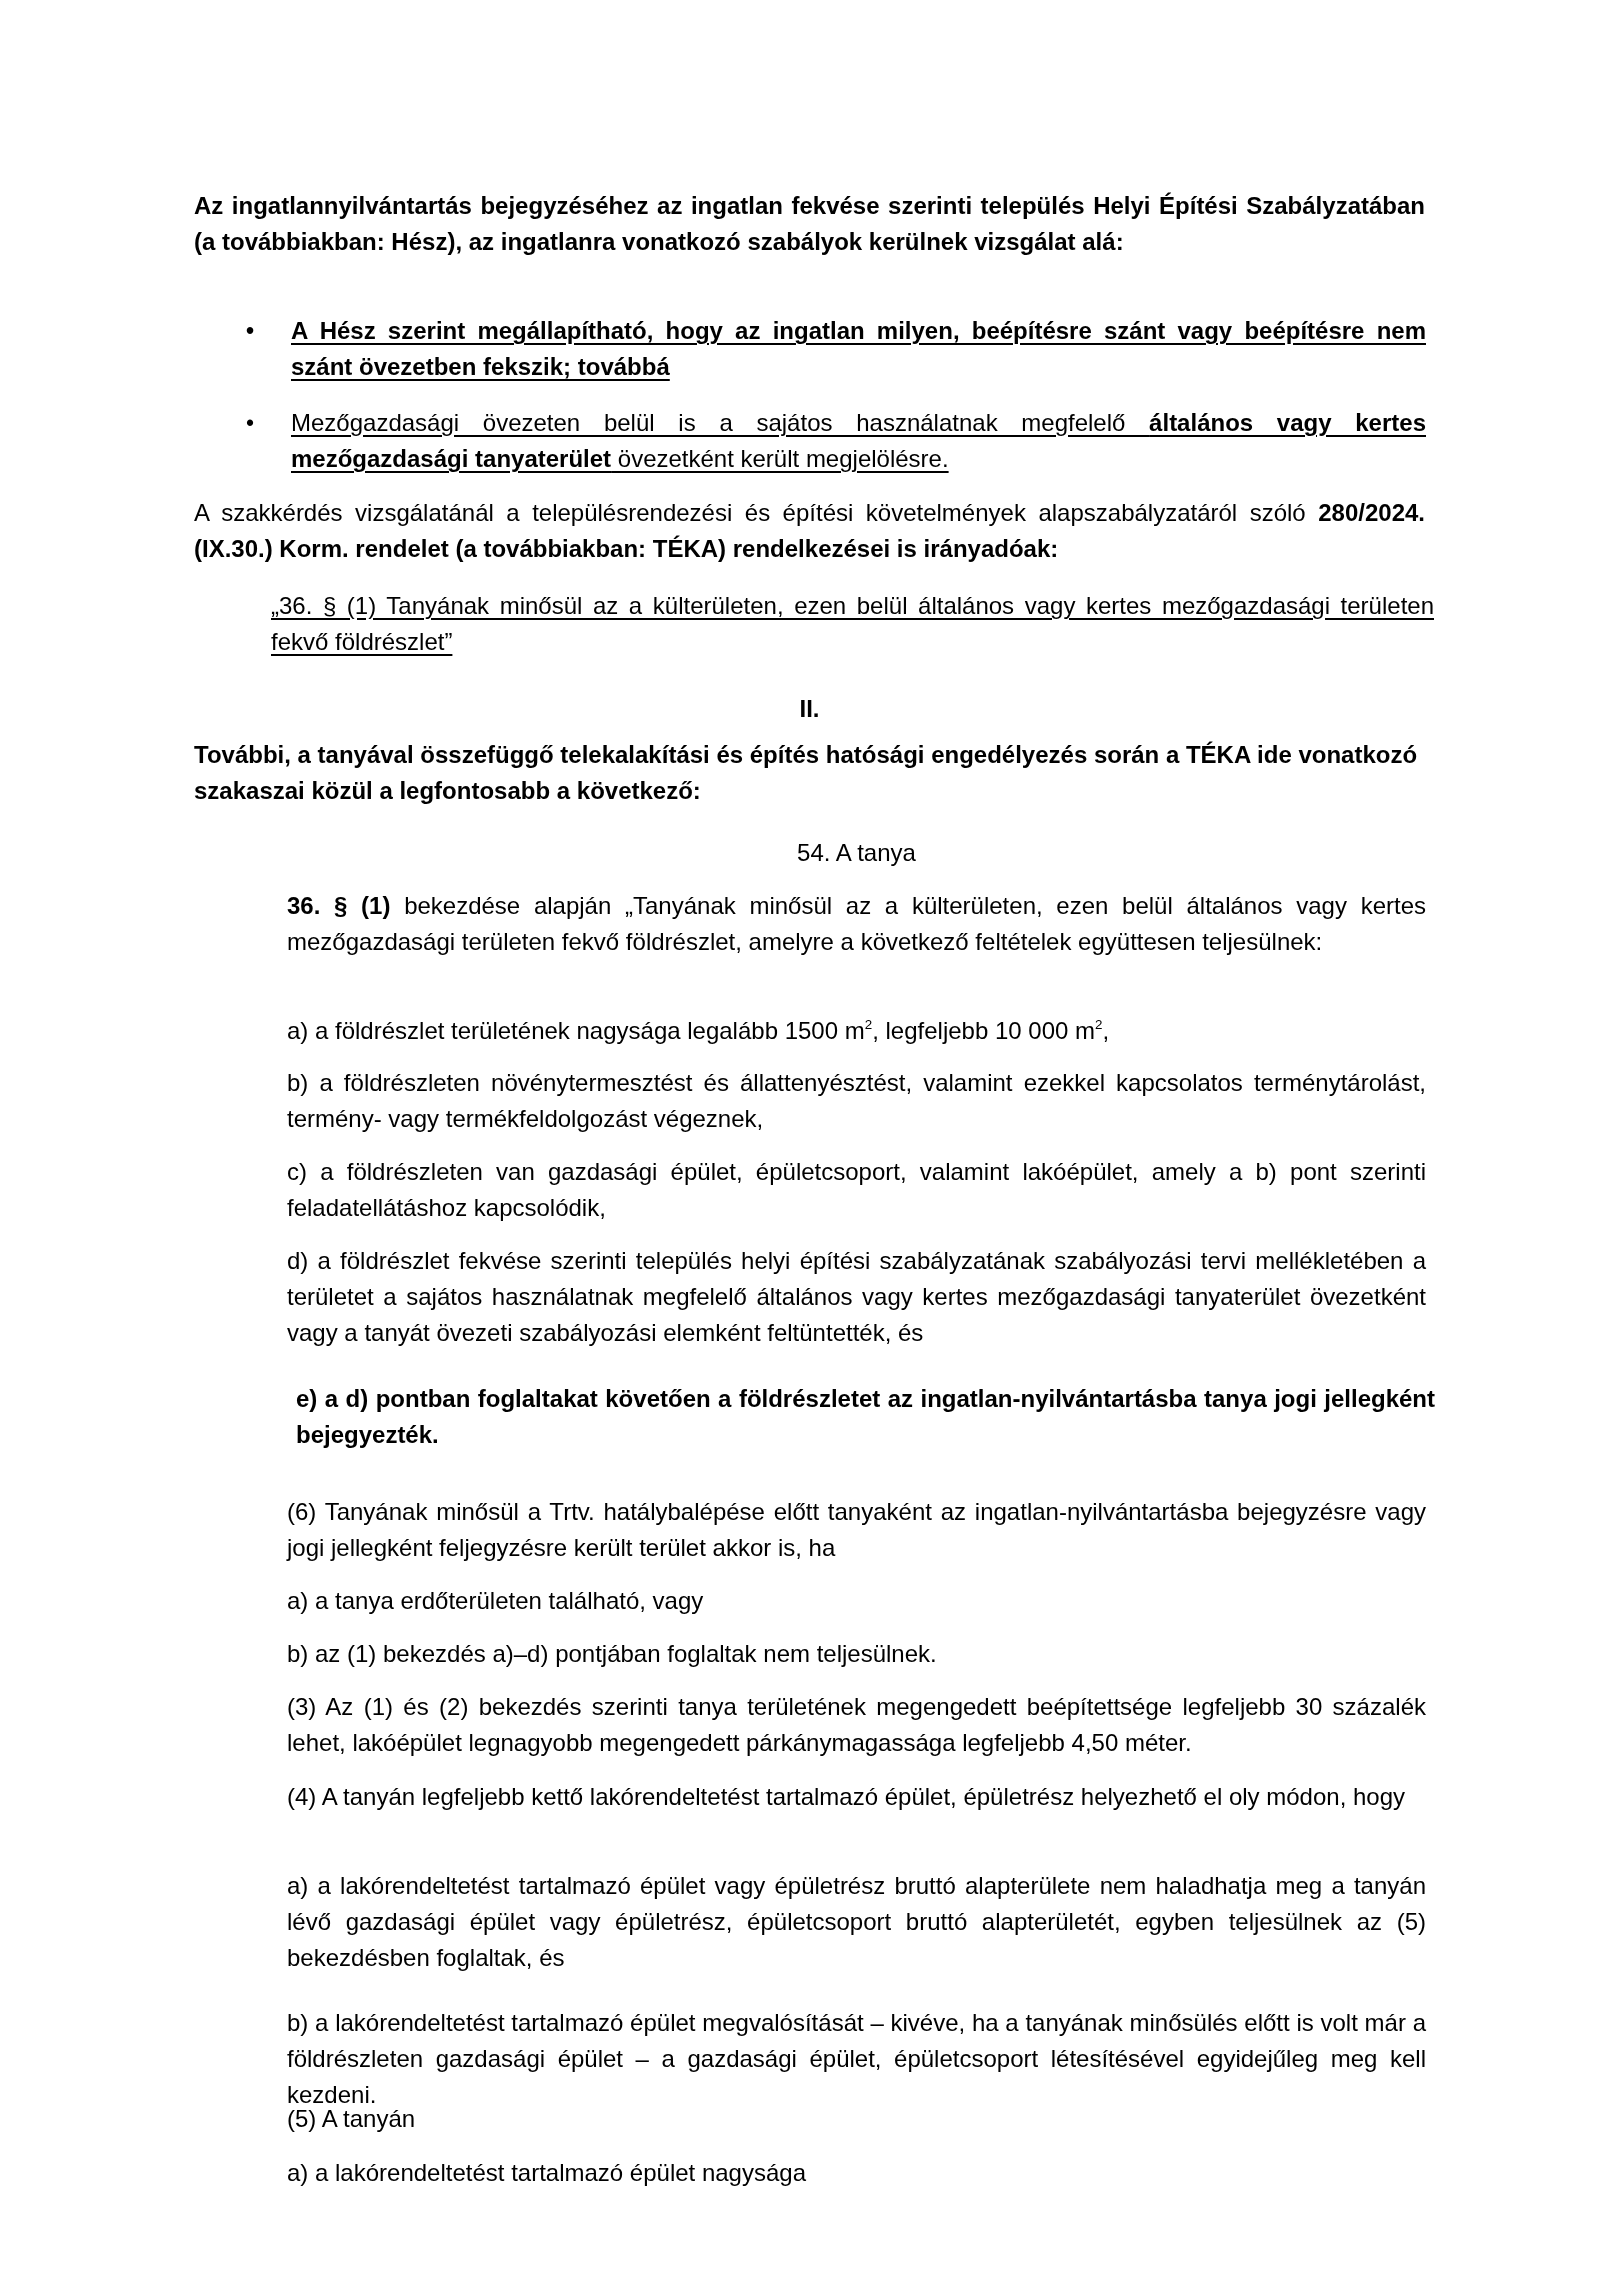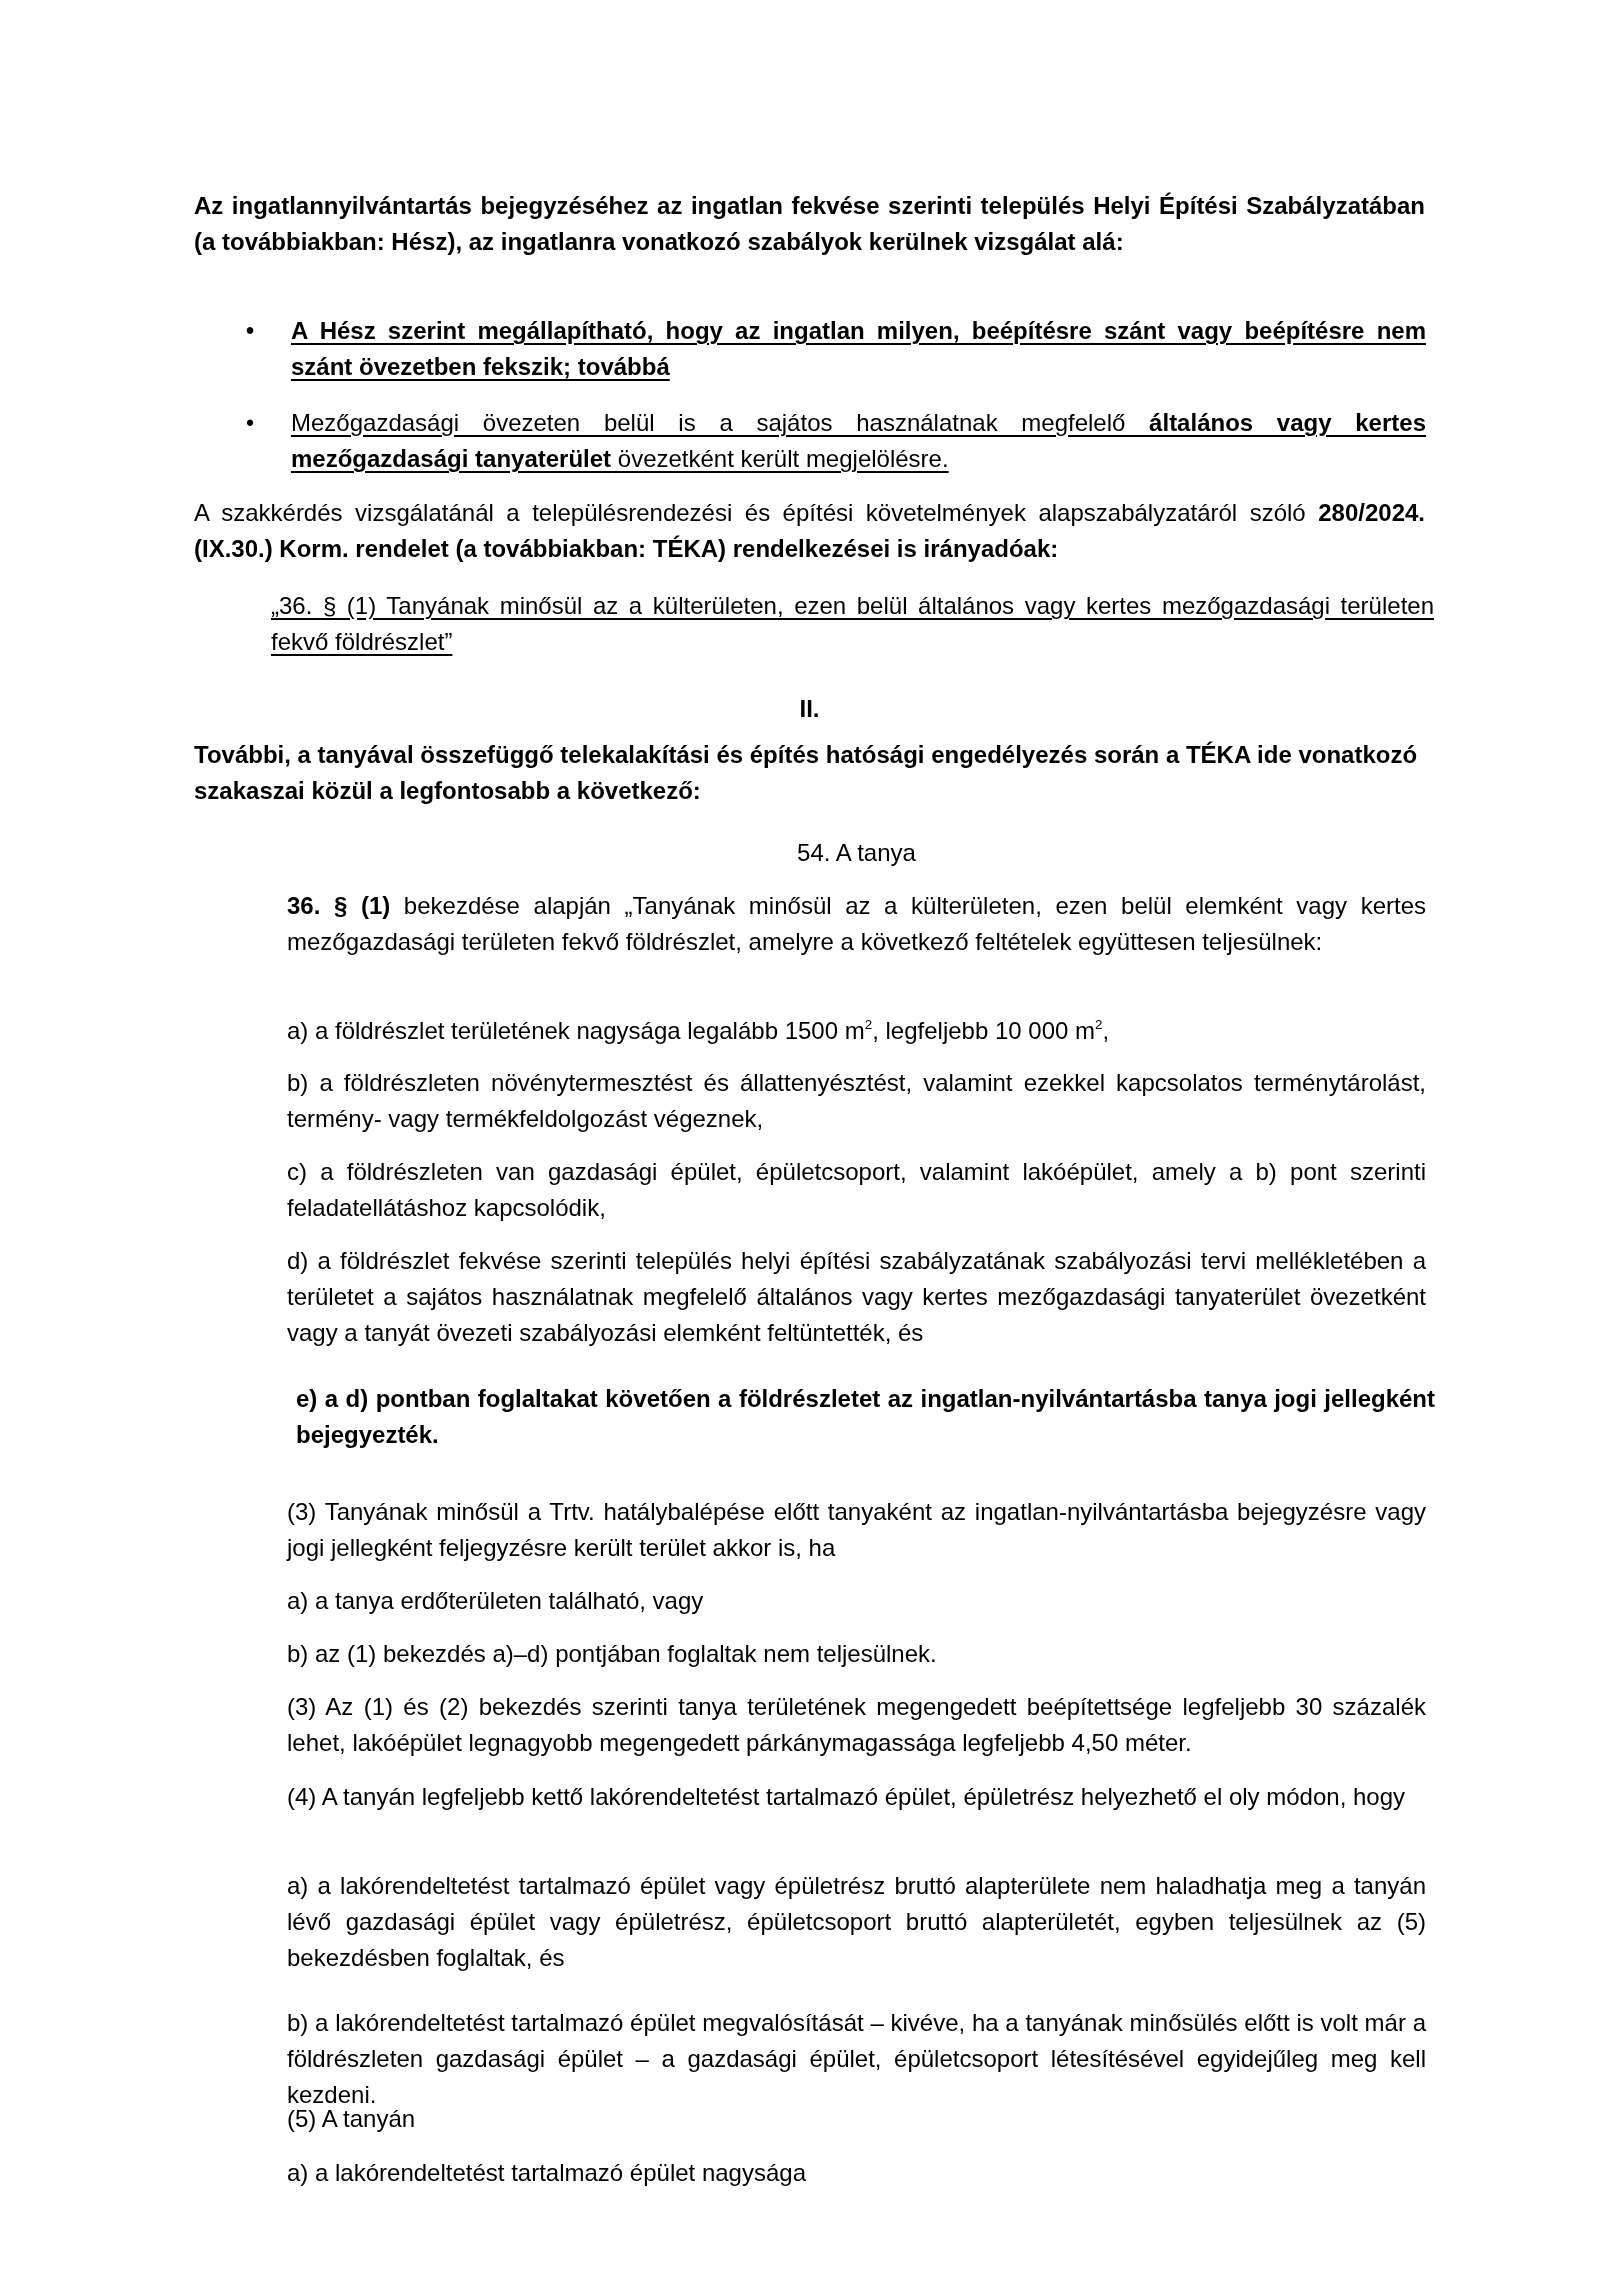--- a/index.html
+++ b/index.html
@@ -37,33 +37,33 @@
   <p class="blk full" style="top:495px;"><span>A szakkérdés vizsgálatánál a településrendezési és építési követelmények alapszabályzatáról szóló </span><span class="b">280/2024. (IX.30.) Korm. rendelet (a továbbiakban: TÉKA) rendelkezései is irányadóak:</span></p>
 
   <p class="blk quote u" style="top:588px;"><span>„36. § (1) Tanyának minősül az a külterületen, ezen belül általános vagy kertes mezőgazdasági területen fekvő földrészlet”</span></p>
 
   <p class="blk full b center" style="top:691px;"><span>II.</span></p>
 
   <p class="blk full b" style="top:737px; text-align:left;"><span>További, a tanyával összefüggő telekalakítási és építés hatósági engedélyezés során a TÉKA ide vonatkozó szakaszai közül a legfontosabb a következő:</span></p>
 
   <p class="blk ind center" style="top:835px;"><span>54. A tanya</span></p>
 
-  <p class="blk ind" style="top:888px;"><span class="b">36. § (1)</span><span> bekezdése alapján „Tanyának minősül az a külterületen, ezen belül elemként vagy kertes mezőgazdasági területen fekvő földrészlet, amelyre a következő feltételek együttesen teljesülnek:</span></p>
+  <p class="blk ind" style="top:888px;"><span class="b">36. § (1)</span><span> bekezdése alapján „Tanyának minősül az a külterületen, ezen belül általános vagy kertes mezőgazdasági területen fekvő földrészlet, amelyre a következő feltételek együttesen teljesülnek:</span></p>
 
   <p class="blk ind" style="top:1013px;"><span>a) a földrészlet területének nagysága legalább 1500 m</span><sup>2</sup><span>, legfeljebb 10 000 m</span><sup>2</sup><span>,</span></p>
 
   <p class="blk ind" style="top:1065px;"><span>b) a földrészleten növénytermesztést és állattenyésztést, valamint ezekkel kapcsolatos terménytárolást, termény- vagy termékfeldolgozást végeznek,</span></p>
 
   <p class="blk ind" style="top:1154px;"><span>c) a földrészleten van gazdasági épület, épületcsoport, valamint lakóépület, amely a b) pont szerinti feladatellátáshoz kapcsolódik,</span></p>
 
   <p class="blk ind" style="top:1243px;"><span>d) a földrészlet fekvése szerinti település helyi építési szabályzatának szabályozási tervi mellékletében a területet a sajátos használatnak megfelelő általános vagy kertes mezőgazdasági tanyaterület övezetként vagy a tanyát övezeti szabályozási elemként feltüntették, és</span></p>
 
   <p class="blk ind b" style="top:1381px;margin-left:9px;"><span>e) a d) pontban foglaltakat követően a földrészletet az ingatlan-nyilvántartásba tanya jogi jellegként bejegyezték.</span></p>
 
-  <p class="blk ind" style="top:1494px;"><span>(3) Tanyának minősül a Trtv. hatálybalépése előtt tanyaként az ingatlan-nyilvántartásba bejegyzésre vagy jogi jellegként feljegyzésre került terület akkor is, ha</span></p>
+  <p class="blk ind" style="top:1494px;"><span>(6) Tanyának minősül a Trtv. hatálybalépése előtt tanyaként az ingatlan-nyilvántartásba bejegyzésre vagy jogi jellegként feljegyzésre került terület akkor is, ha</span></p>
 
   <p class="blk ind" style="top:1583px;"><span>a) a tanya erdőterületen található, vagy</span></p>
 
   <p class="blk ind" style="top:1636px;"><span>b) az (1) bekezdés a)–d) pontjában foglaltak nem teljesülnek.</span></p>
 
   <p class="blk ind" style="top:1689px;"><span>(3) Az (1) és (2) bekezdés szerinti tanya területének megengedett beépítettsége legfeljebb 30 százalék lehet, lakóépület legnagyobb megengedett párkánymagassága legfeljebb 4,50 méter.</span></p>
 
   <p class="blk ind" style="top:1779px;"><span>(4) A tanyán legfeljebb kettő lakórendeltetést tartalmazó épület, épületrész helyezhető el oly módon, hogy</span></p>
 
   <p class="blk ind" style="top:1868px;"><span>a) a lakórendeltetést tartalmazó épület vagy épületrész bruttó alapterülete nem haladhatja meg a tanyán lévő gazdasági épület vagy épületrész, épületcsoport bruttó alapterületét, egyben teljesülnek az (5) bekezdésben foglaltak, és</span></p>

